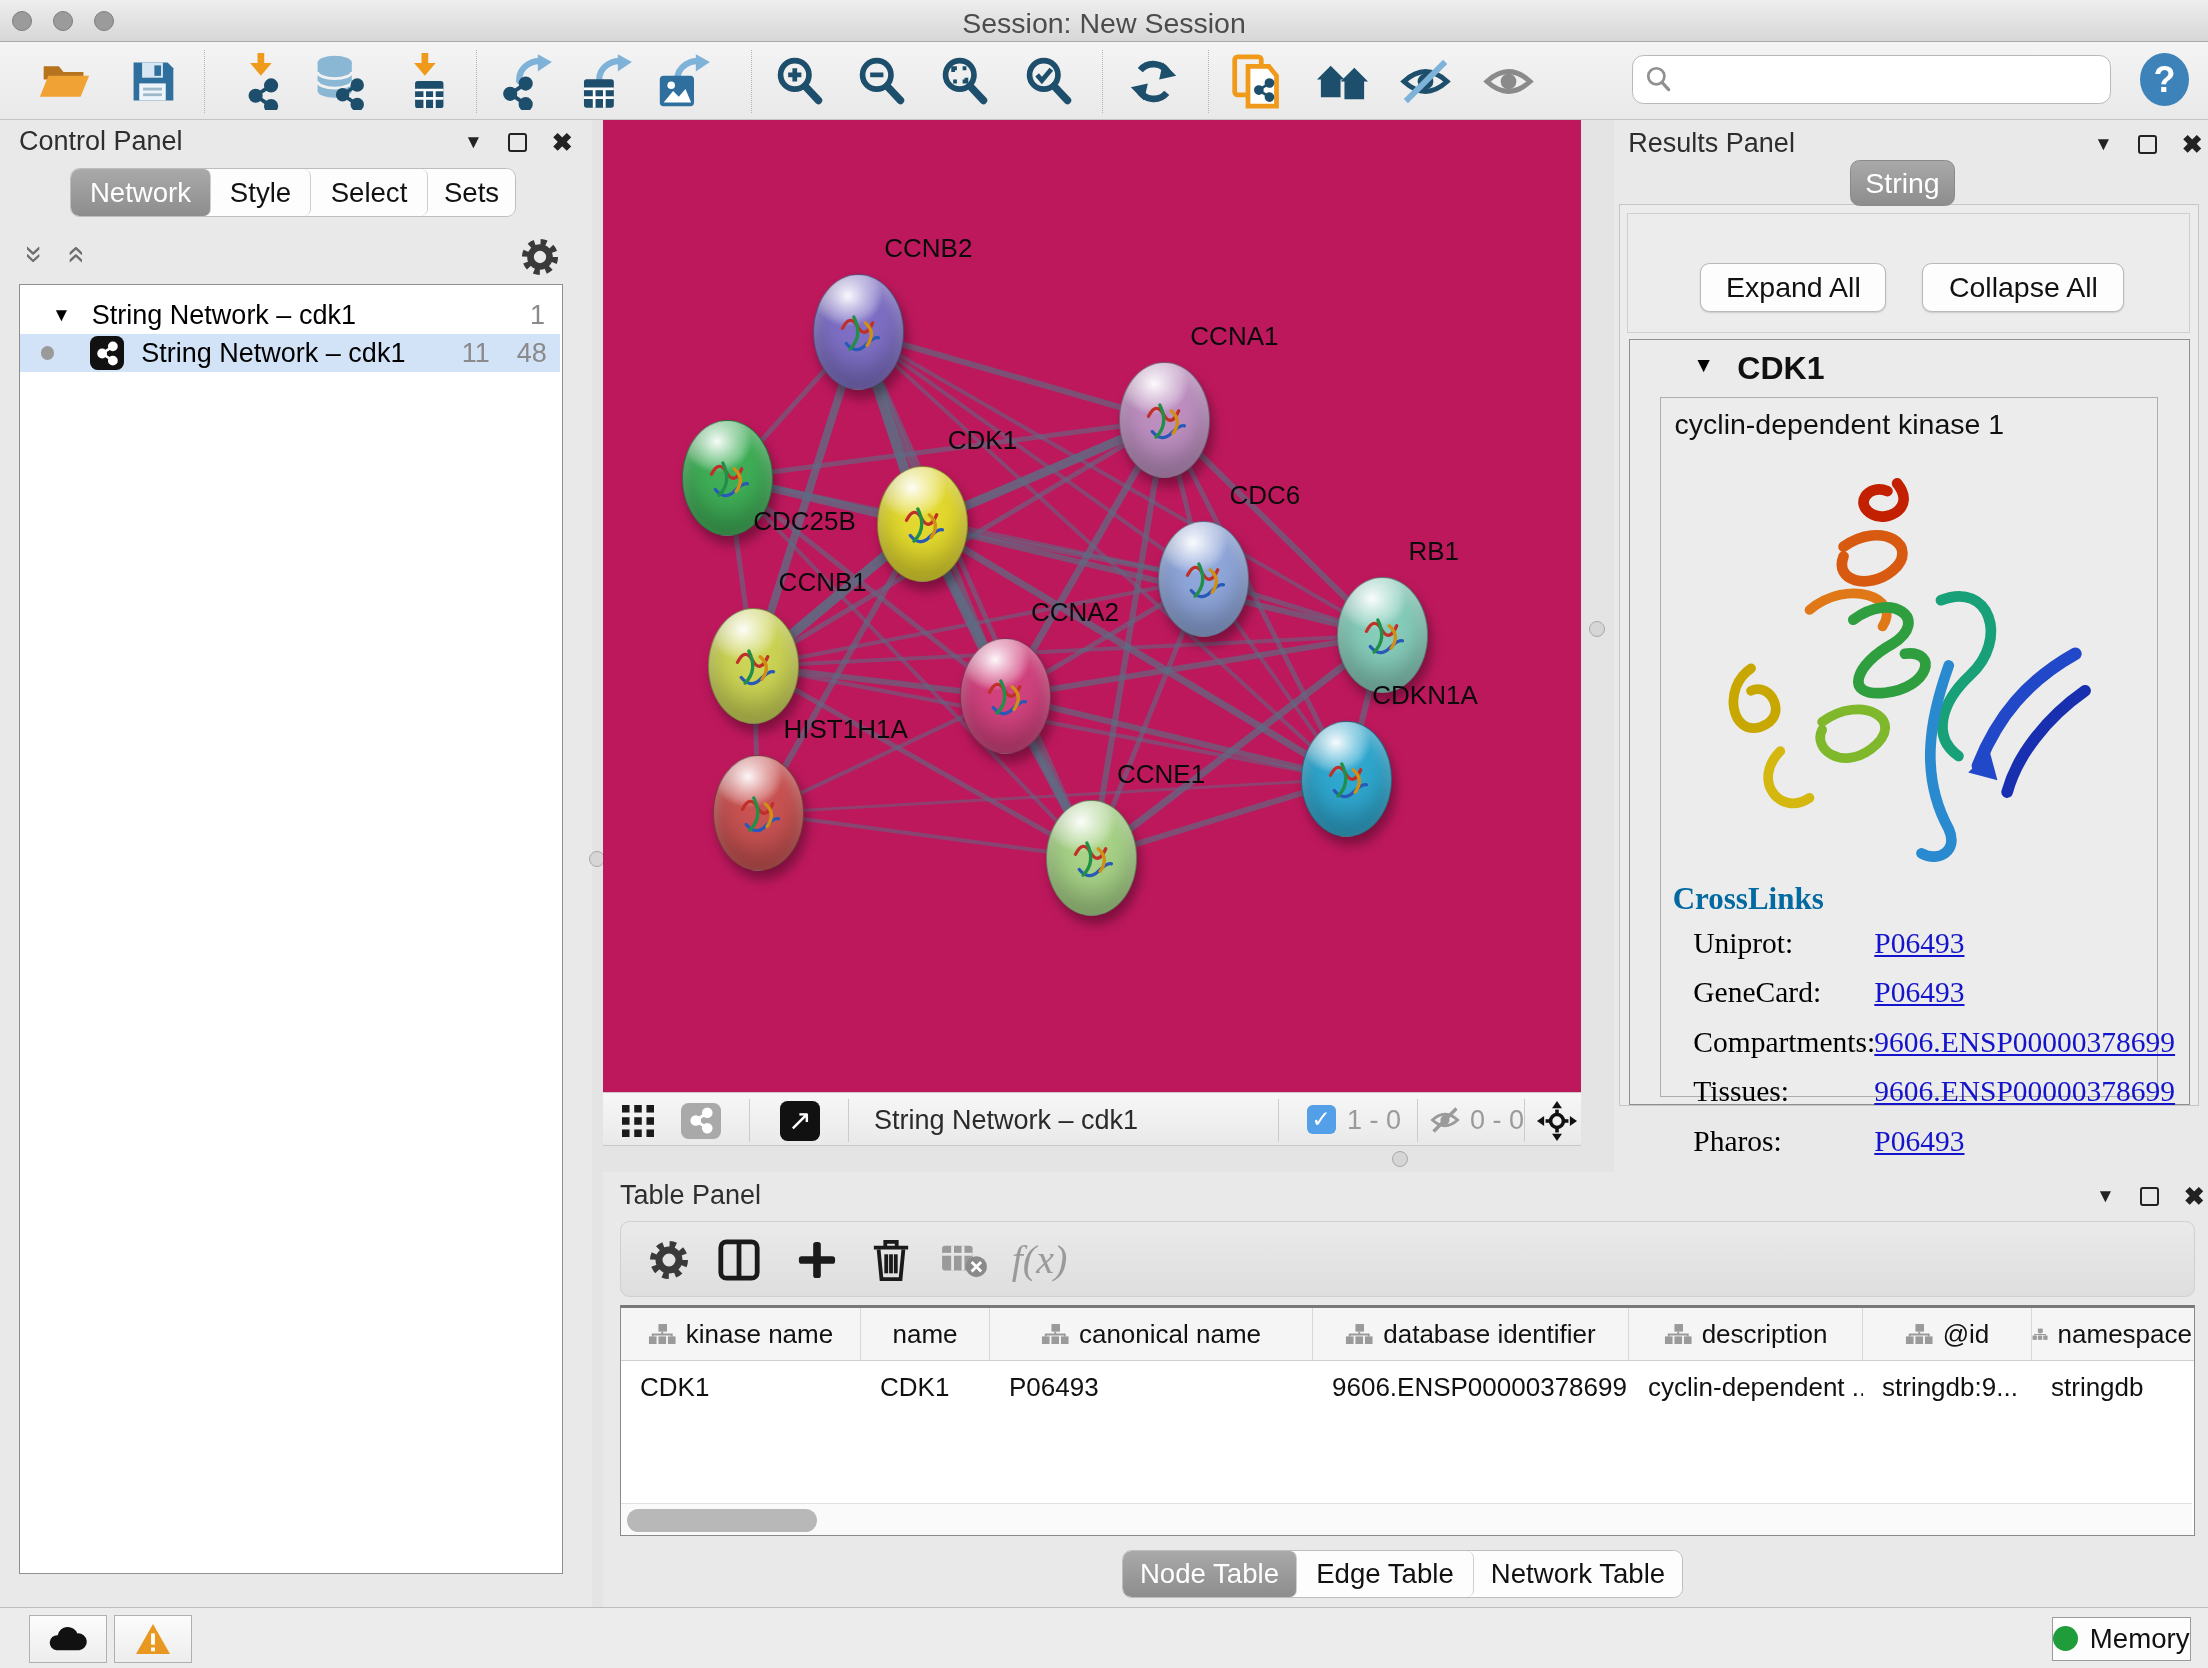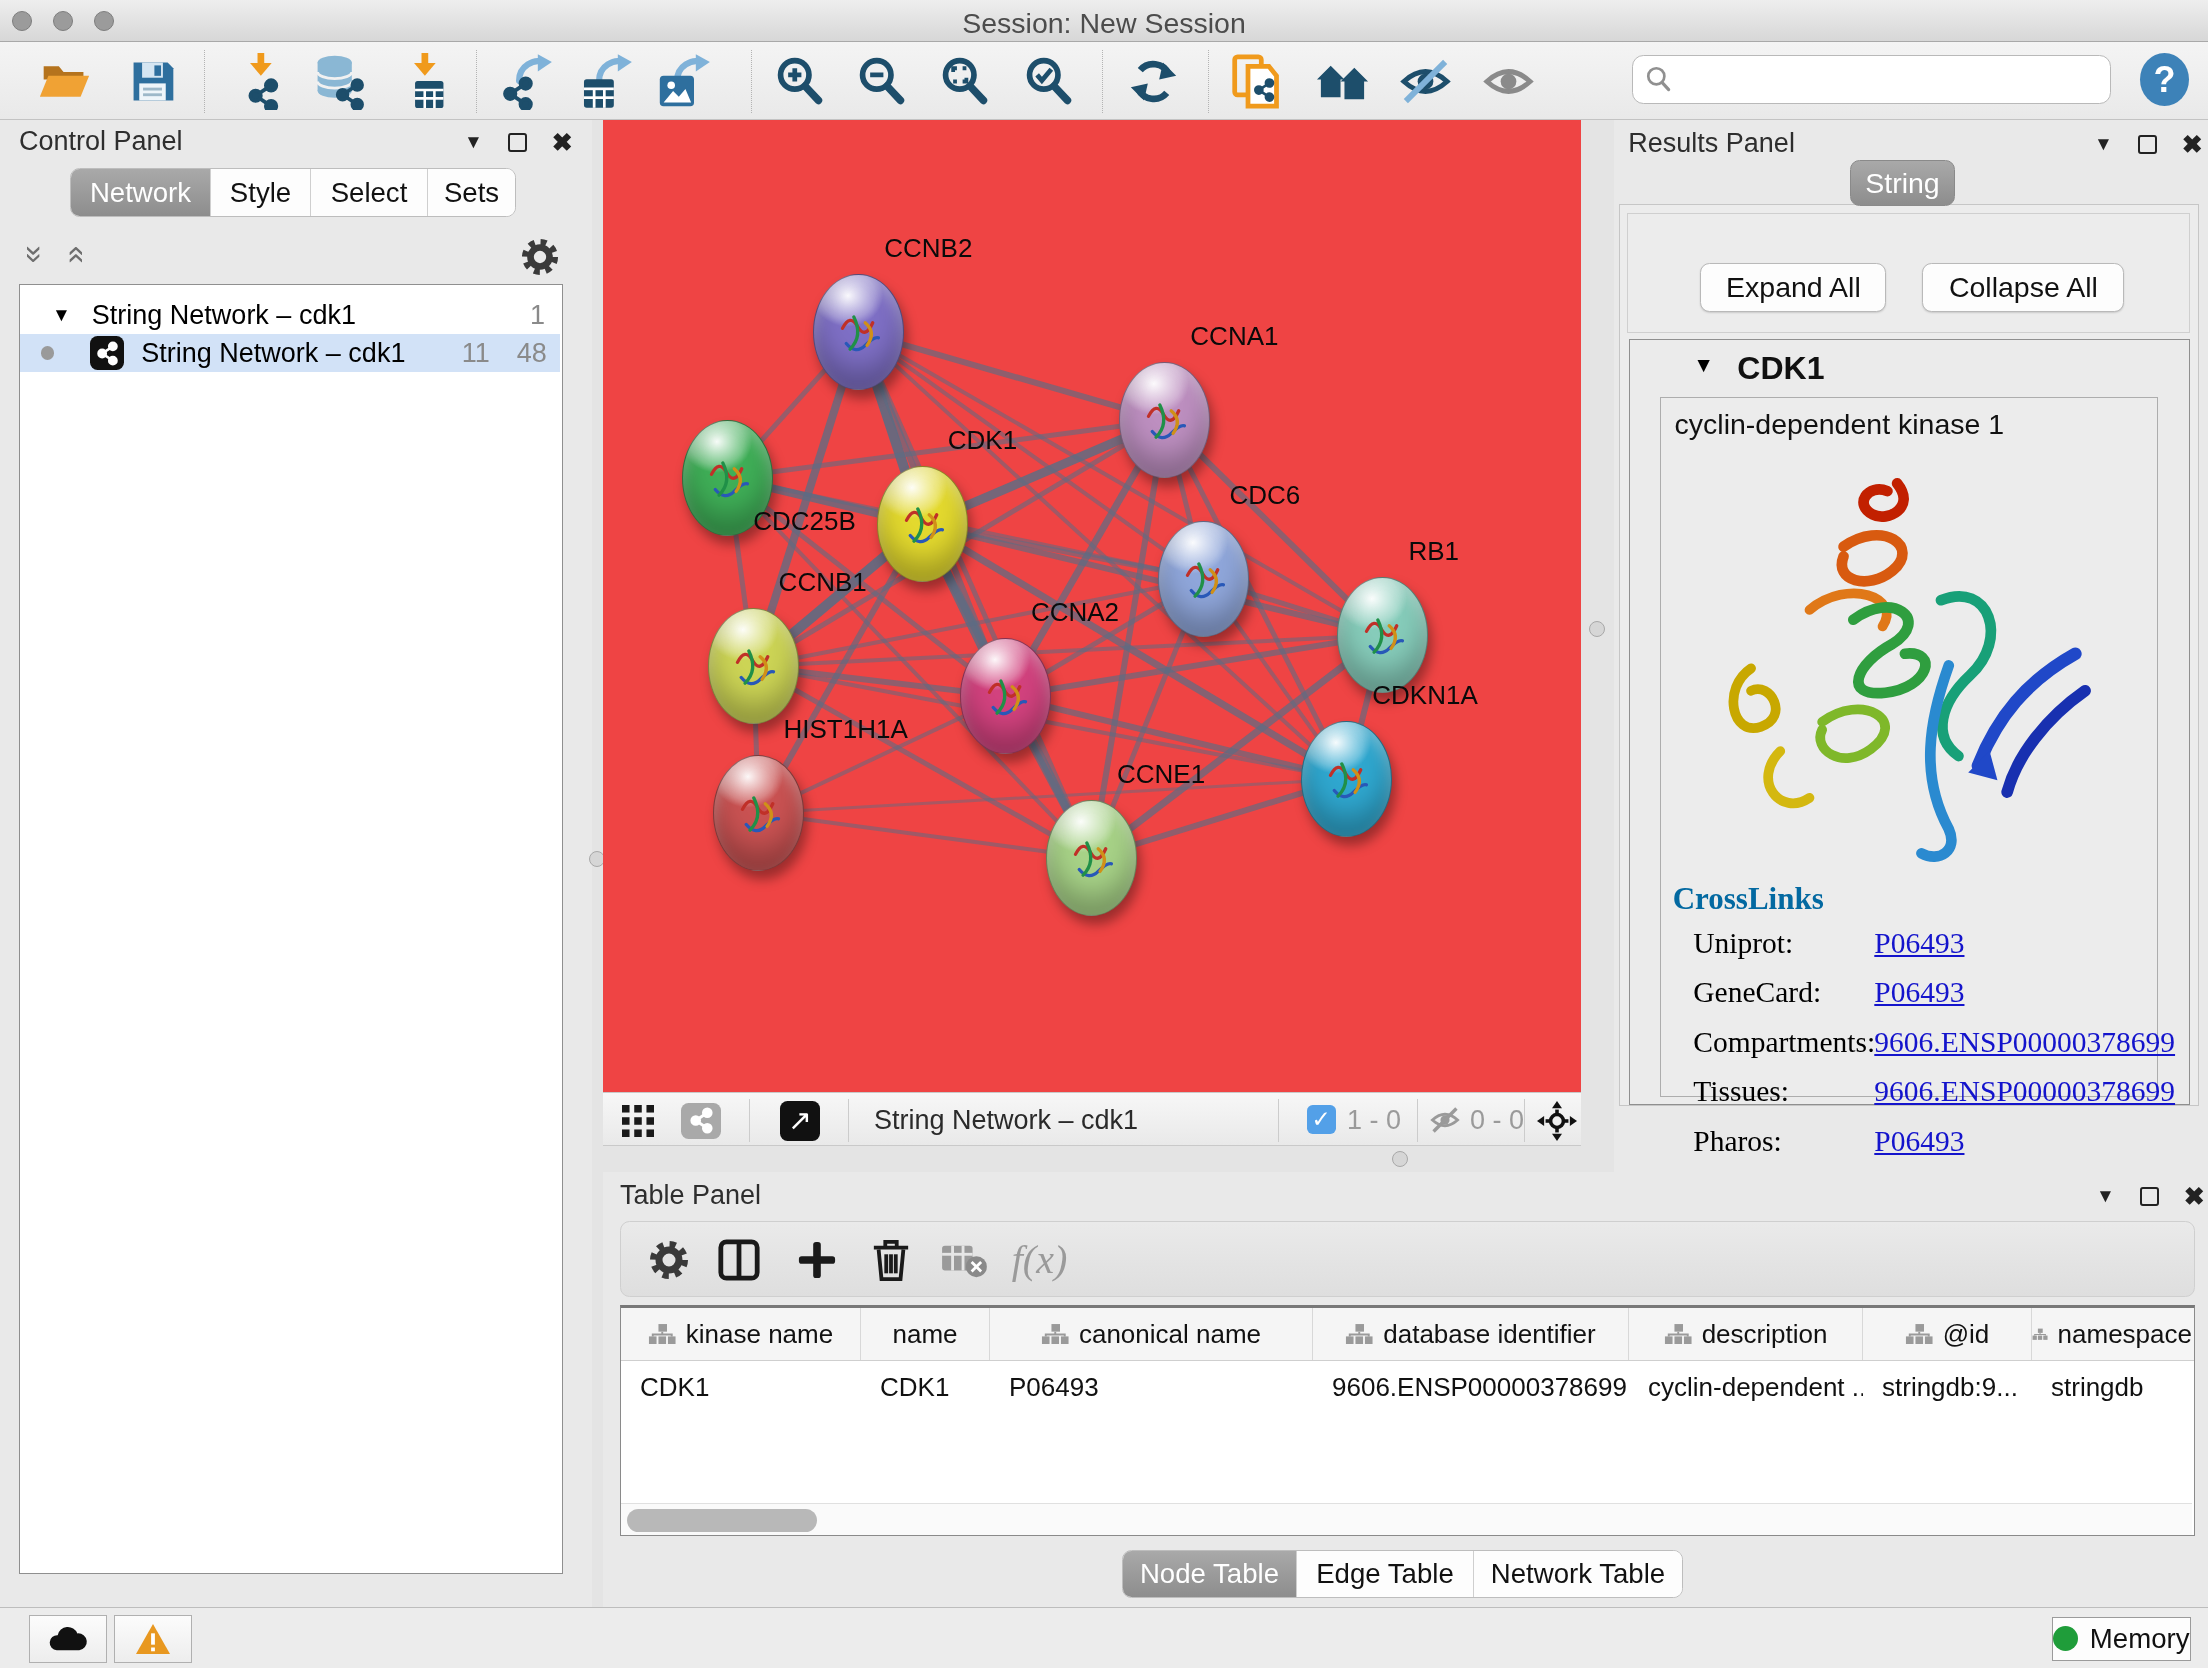--- a/index.html
+++ b/index.html
@@ -33,42 +33,42 @@
   .panel-ctrls { position:absolute; display:flex; gap:25px; align-items:center; color:#222;}
   .pc-tri { font-size:19px; color:#222; }
   .pc-box { width:19px; height:19px; border:2.9px solid #222; border-radius:2.9px; }
   .pc-x { font-size:25px; font-weight:bold; }
 
   
   #control-panel { position:absolute; left:0; top:120px; width:592px; height:1488px; background:#e9e9e9; }
   #cp-tabs { position:absolute; left:70px; top:48px; height:49px; display:flex;
     border:1px solid #bdbdbd; border-radius:9.5px; overflow:hidden; background:#fff; }
   .seg { height:100%; display:flex; align-items:center; justify-content:center;
-    font-size:27.6px; color:#111; border-right:1px solid #cfcfcf; background:#fdfdfd; }
+    font-size:27.6px; color:#111; border-right:1px solid #cfcfcf; background:#fdfdfd;border-radius:7px; }
   .seg:last-child { border-right:none; }
   .seg.active { background:linear-gradient(#a9a9a9,#8d8d8d); color:#fff; }
   #cp-subrow { position:absolute; left:0; top:112px; width:592px; height:51px; }
   #cp-status { position:absolute; left:0; top:9.5px; width:100%; text-align:center; font-size:27px; color:#1c1c1c; }
   .chev { position:absolute; top:3.8px; font-size:32px; color:#6e6e6e; display:inline-block; }
   #tree-box { position:absolute; left:19px; top:164px; width:544px; height:1290px;
     background:#fff; border:1.9px solid #8f8f8f; }
   .tree-row { position:absolute; left:0; width:540px; height:38px; display:flex; align-items:center; font-size:27px; }
   .tree-count { color:#8a8a8a; }
   #tree-row-child { background:#d2e2f7; }
   .dot { width:13.3px; height:13.3px; border-radius:50%; background:#9a9a9a; }
   .string-chip { width:34px; height:34px; border-radius:7.6px; background:#111; display:flex; align-items:center; justify-content:center; }
 
   
   .split { position:absolute; background:#e4e4e4; }
   .split-handle { position:absolute; width:16px; height:16px; border-radius:50%;
     background:#d6d6d6; border:1px solid #a8a8a8; }
 
   
   #net-canvas { position:absolute; left:603px; top:120px; width:978px; height:972px;
-    background:#ef4444; overflow:hidden; }
+    background:#be185d; overflow:hidden; }
   #edges-svg { position:absolute; left:0; top:0; width:100%; height:100%; z-index:1; }
   .net-node { position:absolute; width:91px; height:116px; margin:-58px 0 0 -46px; z-index:2;
     border-radius:50%; border:1px solid rgba(30,30,30,.45);
     background:radial-gradient(55% 38% at 38% 18%, rgba(255,255,255,.96) 0%, rgba(255,255,255,.30) 55%, rgba(255,255,255,0) 72%), var(--c);
     box-shadow:inset 0 -19px 27px rgba(0,0,0,.28), inset 0 7.6px 13.3px rgba(255,255,255,.35), 3.8px 8.6px 11.4px rgba(0,0,0,.35); }
   .net-node .squig { position:absolute; left:17px; top:25px; width:57px; height:70px; }
   .net-label { position:absolute; z-index:3; margin:-99px 0 0 25px; font-size:26px; color:#0a0a0a; white-space:nowrap; }
 
   
   #net-toolbar { position:absolute; left:603px; top:1092px; width:978px; height:54px;

